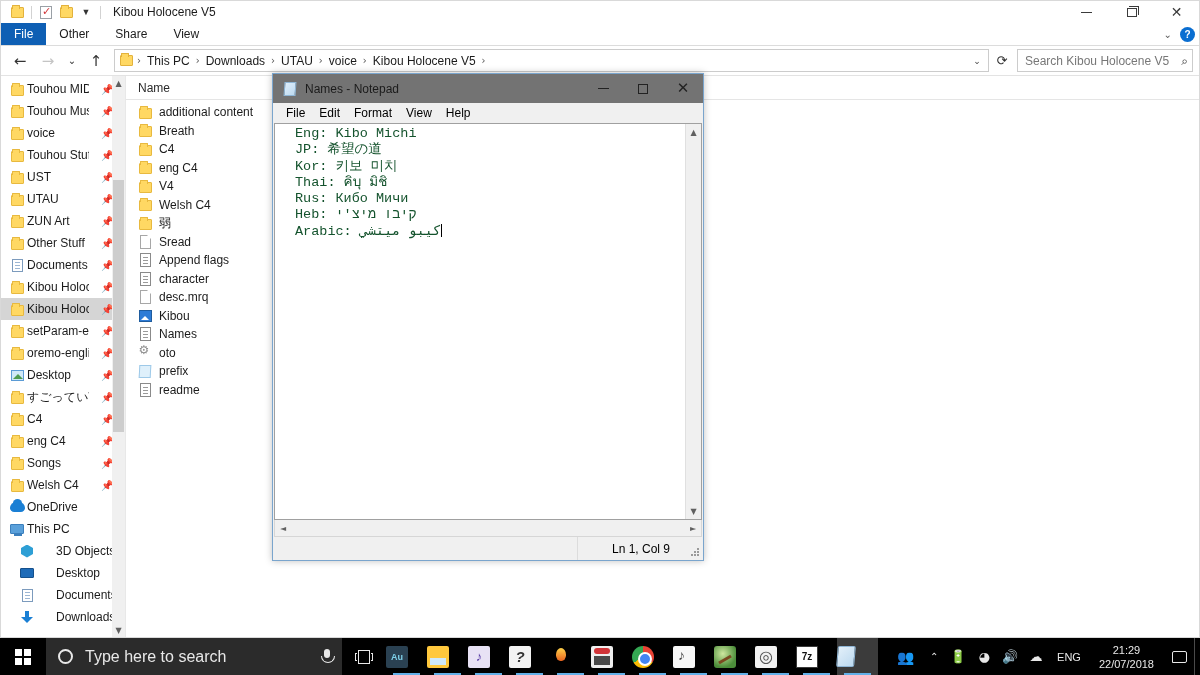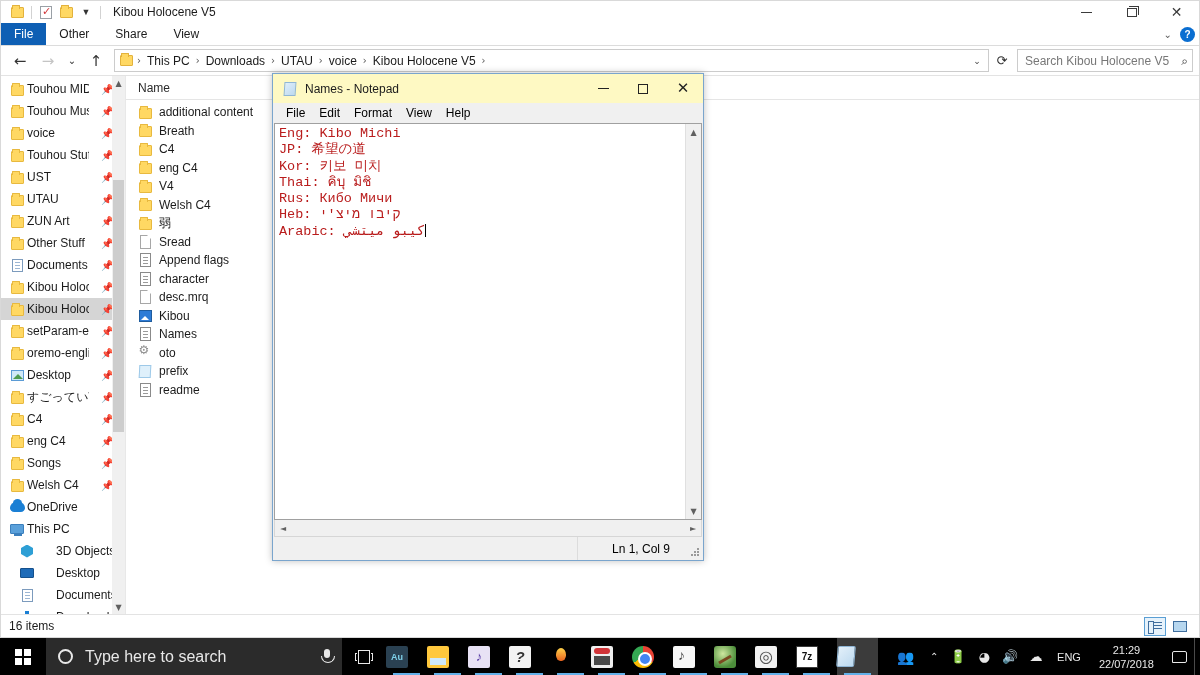--- a/index.html
+++ b/index.html
@@ -432,21 +432,21 @@
     left: 272px; top: 73px;
     width: 432px; height: 488px;
     background: #f0f0f0;
     border: 1px solid #7aa5cd;
     box-shadow: 0 0 7px rgba(0,0,0,0.25);
     display: flex;
     flex-direction: column;
   }
   .np-titlebar {
     height: 29px;
-    background: #fef9c3;
+    background: #737373;
     display: flex; align-items: center;
     padding-left: 9px;
     position: relative;
     flex: none;
   }
   .np-ico {
     width: 16px; height: 16px;
     display: flex; align-items: center; justify-content: center;
     margin-right: 7px;
   }
@@ -483,25 +483,25 @@
     flex: 1;
     background: #ffffff;
     border: 1px solid #a0a0a0;
     margin: 0 1px;
     display: flex;
     min-height: 0;
     position: relative;
   }
   .np-text {
     flex: 1;
-    padding: 2px 0 0 4px;
+    padding: 2px 0 0 20px;
     font-family: "Liberation Mono", "DejaVu Sans Mono", monospace;
     font-size: 13.5px;
     line-height: 16.3px;
-    color: #b91c1c;
+    color: #14532d;
     overflow: hidden;
     white-space: pre;
   }
   .np-text .ln { display: block; height: 16.3px; }
   .np-cursor {
     display: inline-block;
     width: 1px; height: 13px;
     background: #000;
     vertical-align: -2px;
   }
@@ -1089,31 +1089,20 @@
               <span class="fr-ico">
                 <span class="ic-txt"></span>
               </span>
               <span>readme</span>
             </div>
           </div>
       </div>
 
     </div>
 
-    <div class="exp-statusbar">
-      <span class="exp-status-text">16 items</span>
-      <div class="view-btns">
-        <div class="vbtn active">
-            <span class="vb-details"></span>
-          </div>
-        <div class="vbtn">
-            <span class="vb-icons"></span>
-          </div>
-      </div>
-    </div>
   </div>
 
   <div id="notepad">
     <div class="np-titlebar">
       <span class="np-ico">
           <span class="np-ico-shape"></span>
         </span>
       <span class="np-title">Names - Notepad</span>
       <div class="np-wctrls">
         <div class="np-wbtn">

